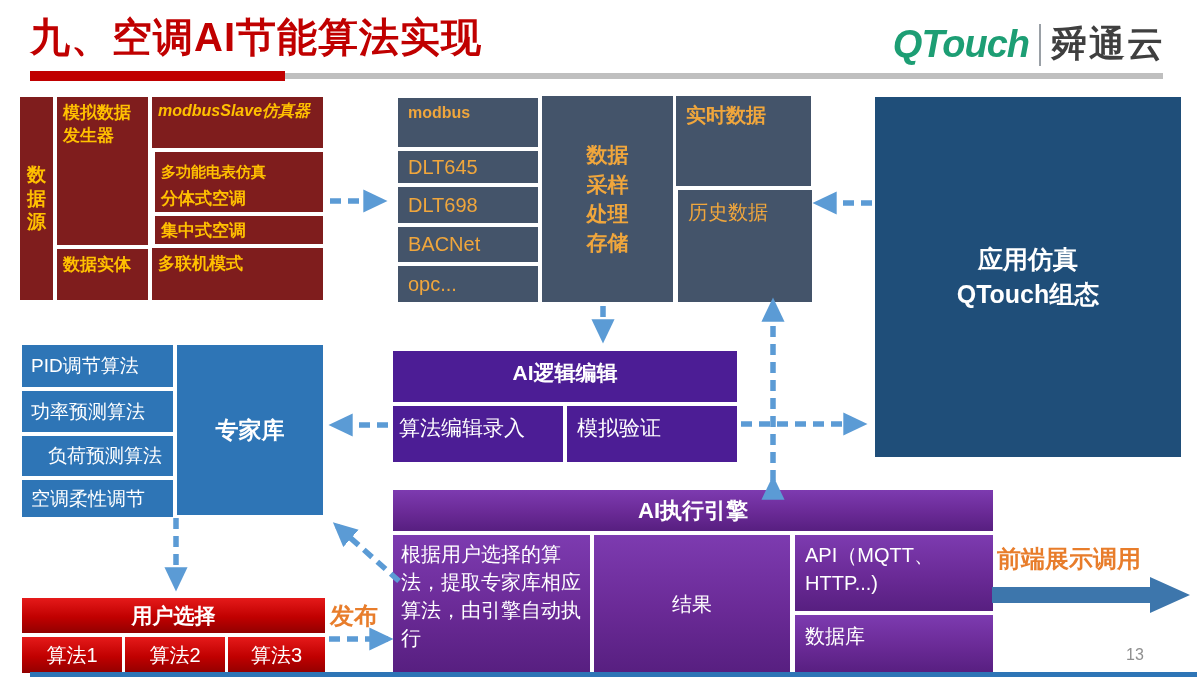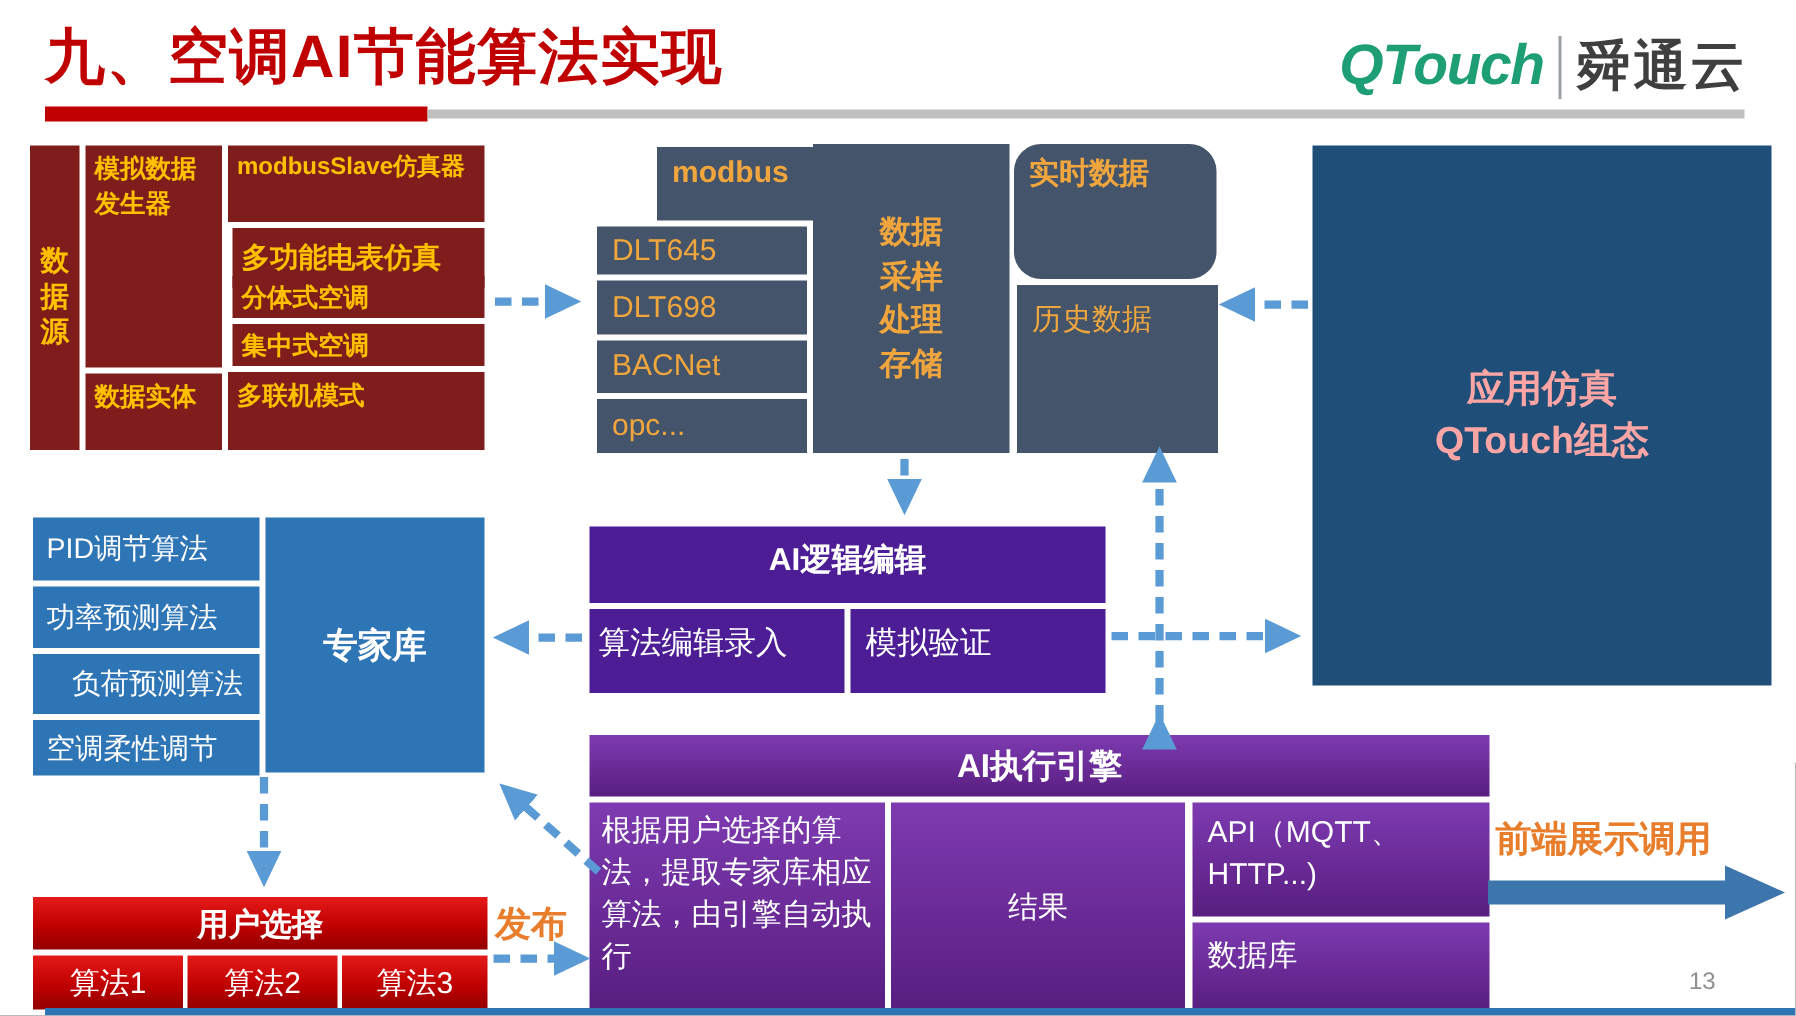--- a/index.html
+++ b/index.html
@@ -19,21 +19,21 @@
   .logo-cn{font-size:36px;font-weight:bold;color:#3F3F3F;letter-spacing:2px;}
 
   .green{background:#7f1d1d;color:#FFC000;font-weight:bold;}
   .green .pad{padding:4px 6px;}
   .vtext{width:1.15em;word-break:break-all;line-height:1.25;font-size:19px;}
 
   .slate{background:#44546A;color:#F0A63C;}
   .slate .pad{padding:6px 10px;}
   .multiline{white-space:pre-line;}
 
-  .darkblue{background:#1F4E79;color:#fca5a5;}
+  .darkblue{background:#1F4E79;color:#ffffff;}
   .blue{background:#2E75B6;color:#ffffff;}
   .orange{background:#4c1d95;color:#ffffff;}
   .purple{background:linear-gradient(180deg,#7d3bb0 0%,#6a2a96 55%,#571f80 100%);color:#ffffff;}
   .red{background:linear-gradient(180deg,#e51a1a 0%,#c00000 55%,#920000 100%);color:#ffffff;}
 
   .center{display:flex;align-items:center;justify-content:center;text-align:center;}
   .vcenter{display:flex;align-items:center;}
 
   .lbl-orange{color:#E87D2B;font-weight:bold;font-size:24px;white-space:nowrap;}
   .pagenum{color:#8f8f8f;font-size:16px;}
@@ -58,37 +58,37 @@
 
   <div class="box green center" style="left:20px;top:97px;width:33px;height:203px;">
     <span class="vtext">数据源</span>
   </div>
   <div class="box green" style="left:57px;top:97px;width:91px;height:148px;font-size:17px;">
     <div class="pad">模拟数据发生器</div>
   </div>
   <div class="box green" style="left:57px;top:249px;width:91px;height:51px;font-size:17px;">
     <div class="pad">数据实体</div>
   </div>
-  <div class="box green" style="left:152px;top:97px;width:171px;height:51px;font-size:16px;">
+  <div class="box green" style="left:152px;top:97px;width:171px;height:51px;font-size:16px;font-style:italic;">
     <div class="pad">modbusSlave仿真器</div>
   </div>
-  <div class="box green vcenter" style="left:155px;top:152px;width:168px;height:40px;font-size:19px;text-align:right;">
+  <div class="box green vcenter" style="left:155px;top:152px;width:168px;height:40px;font-size:15px;text-align:right;">
     <div class="pad">多功能电表仿真</div>
   </div>
   <div class="box green vcenter" style="left:155px;top:184px;width:168px;height:28px;font-size:17px;">
     <div class="pad">分体式空调</div>
   </div>
   <div class="box green vcenter" style="left:155px;top:216px;width:168px;height:28px;font-size:17px;">
     <div class="pad">集中式空调</div>
   </div>
   <div class="box green" style="left:152px;top:248px;width:171px;height:52px;font-size:17px;">
     <div class="pad">多联机模式</div>
   </div>
 
-  <div class="box slate" style="left:398px;top:98px;width:140px;height:49px;font-size:20px;font-weight:bold;margin-left:40px;">
+  <div class="box slate" style="left:398px;top:98px;width:140px;height:49px;font-size:16px;font-weight:bold;">
     <div class="pad">modbus</div>
   </div>
   <div class="box slate vcenter" style="left:398px;top:151px;width:140px;height:32px;font-size:20px;">
     <div class="pad">DLT645</div>
   </div>
   <div class="box slate vcenter" style="left:398px;top:187px;width:140px;height:36px;font-size:20px;">
     <div class="pad">DLT698</div>
   </div>
   <div class="box slate vcenter" style="left:398px;top:227px;width:140px;height:35px;font-size:20px;">
     <div class="pad">BACNet</div>
@@ -97,21 +97,21 @@
     <div class="pad">opc...</div>
   </div>
 
   <div class="box slate center" style="left:542px;top:96px;width:131px;height:206px;font-size:21px;font-weight:bold;line-height:1.4;">
     <span class="multiline">数据
 采样
 处理
 存储</span>
   </div>
 
-  <div class="box slate" style="left:676px;top:96px;width:135px;height:90px;font-size:20px;font-weight:bold;border-radius:18px;">
+  <div class="box slate" style="left:676px;top:96px;width:135px;height:90px;font-size:20px;font-weight:bold;">
     <div class="pad">实时数据</div>
   </div>
   <div class="box slate" style="left:678px;top:190px;width:134px;height:112px;font-size:20px;">
     <div class="pad" style="padding-top:9px;">历史数据</div>
   </div>
 
   <div class="box darkblue center" style="left:875px;top:97px;width:306px;height:360px;font-size:25px;font-weight:bold;line-height:1.4;">
     <span class="multiline">应用仿真
 QTouch组态</span>
   </div>

